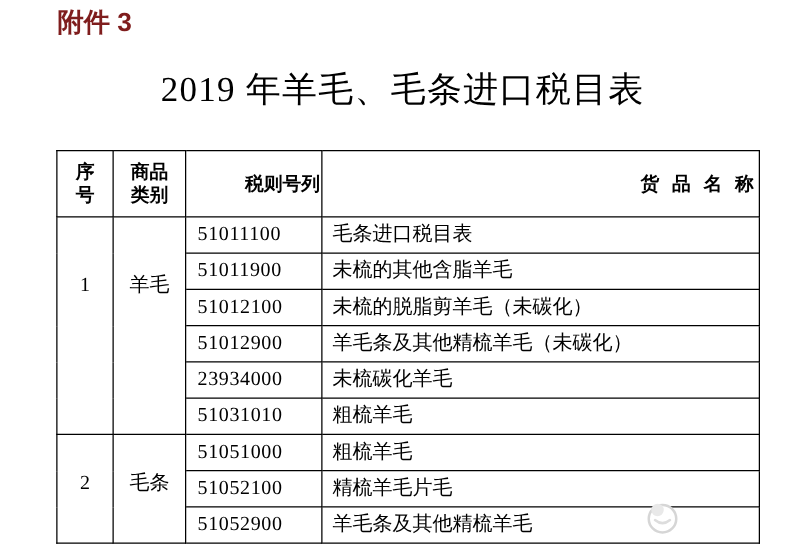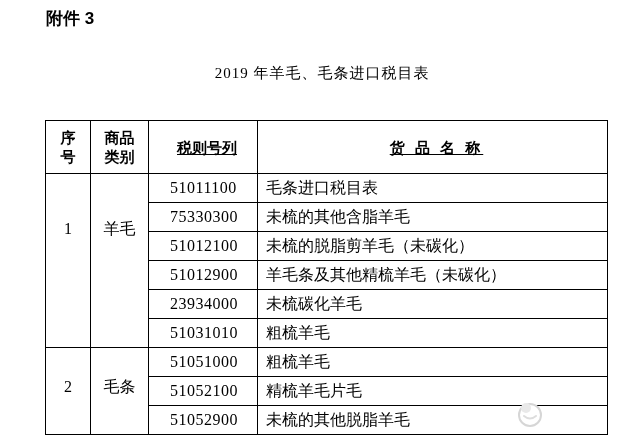--- a/index.html
+++ b/index.html
@@ -14,33 +14,33 @@
     overflow: hidden;
     font-family: "Liberation Serif", "DejaVu Serif", serif;
     color: #000000;
   }
   .attachment-label {
     position: absolute;
     left: 46px;
     top: 8px;
     font-family: "Liberation Sans", "DejaVu Sans", sans-serif;
     font-weight: 600;
-    font-size: 17px;
+    font-size: 21px;
     line-height: 22px;
-    color: #000000;
+    color: #7f1d1d;
     white-space: nowrap;
   }
   .doc-title {
     position: absolute;
     left: 0;
     top: 60px;
     width: 100%;
     text-align: center;
     font-family: "Liberation Serif", "DejaVu Serif", serif;
-    font-size: 15px;
+    font-size: 28px;
     line-height: 26px;
     letter-spacing: 1px;
     color: #000000;
     white-space: nowrap;
   }
   .tariff-table-wrap {
     position: absolute;
     left: 45px;
     top: 120px;
   }
@@ -63,30 +63,30 @@
   table.tariff-table th {
     height: 50px;
     font-family: "Liberation Sans", "DejaVu Sans", sans-serif;
     font-weight: 700;
     font-size: 15px;
     line-height: 19px;
     vertical-align: middle;
     white-space: pre-line;
   }
   th.h-center { text-align: center; }
-  th.h-left   { text-align: center; padding-left: 9px; text-decoration: underline; }
+  th.h-left   { text-align: right; padding-left: 9px; }
   th.h-name   { letter-spacing: 3px; }
   table.tariff-table td {
     height: 26px;
     font-size: 16px;
     line-height: 20px;
     vertical-align: middle;
   }
   td.cell-code {
-    padding-left: 21px;
+    padding-left: 9px;
     font-family: "Liberation Serif", "DejaVu Serif", serif;
     letter-spacing: 0.5px;
   }
   td.cell-name {
     padding-left: 8px;
   }
   td.cell-seq, td.cell-category {
     text-align: center;
   }
   td.group1-pad { padding-bottom: 64px; }
@@ -141,21 +141,21 @@
       </tr>
     </thead>
     <tbody>
       <tr>
         <td class="cell-seq group1-pad" rowspan="6">1</td>
         <td class="cell-category group1-pad" rowspan="6">羊毛</td>
         <td class="cell-code">51011100</td>
         <td class="cell-name">毛条进口税目表</td>
       </tr>
       <tr>
-        <td class="cell-code">75330300</td>
+        <td class="cell-code">51011900</td>
         <td class="cell-name">未梳的其他含脂羊毛</td>
       </tr>
       <tr>
         <td class="cell-code">51012100</td>
         <td class="cell-name">未梳的脱脂剪羊毛（未碳化）</td>
       </tr>
       <tr>
         <td class="cell-code">51012900</td>
         <td class="cell-name">羊毛条及其他精梳羊毛（未碳化）</td>
       </tr>
@@ -172,21 +172,21 @@
         <td class="cell-category group2-pad" rowspan="3">毛条</td>
         <td class="cell-code">51051000</td>
         <td class="cell-name">粗梳羊毛</td>
       </tr>
       <tr>
         <td class="cell-code">51052100</td>
         <td class="cell-name">精梳羊毛片毛</td>
       </tr>
       <tr>
         <td class="cell-code">51052900</td>
-        <td class="cell-name">未梳的其他脱脂羊毛</td>
+        <td class="cell-name">羊毛条及其他精梳羊毛</td>
       </tr>
     </tbody>
   </table>
 </div>
 
 <div class="watermark">
   <span class="watermark-logo">
     <svg width="28" height="28" viewBox="0 0 28 28" xmlns="http://www.w3.org/2000/svg">
       <circle cx="14" cy="15" r="11" fill="#ffffff" stroke="#d6d6d6" stroke-width="2"></circle>
       <circle cx="10" cy="8" r="5" fill="#e9e9e9"></circle>

